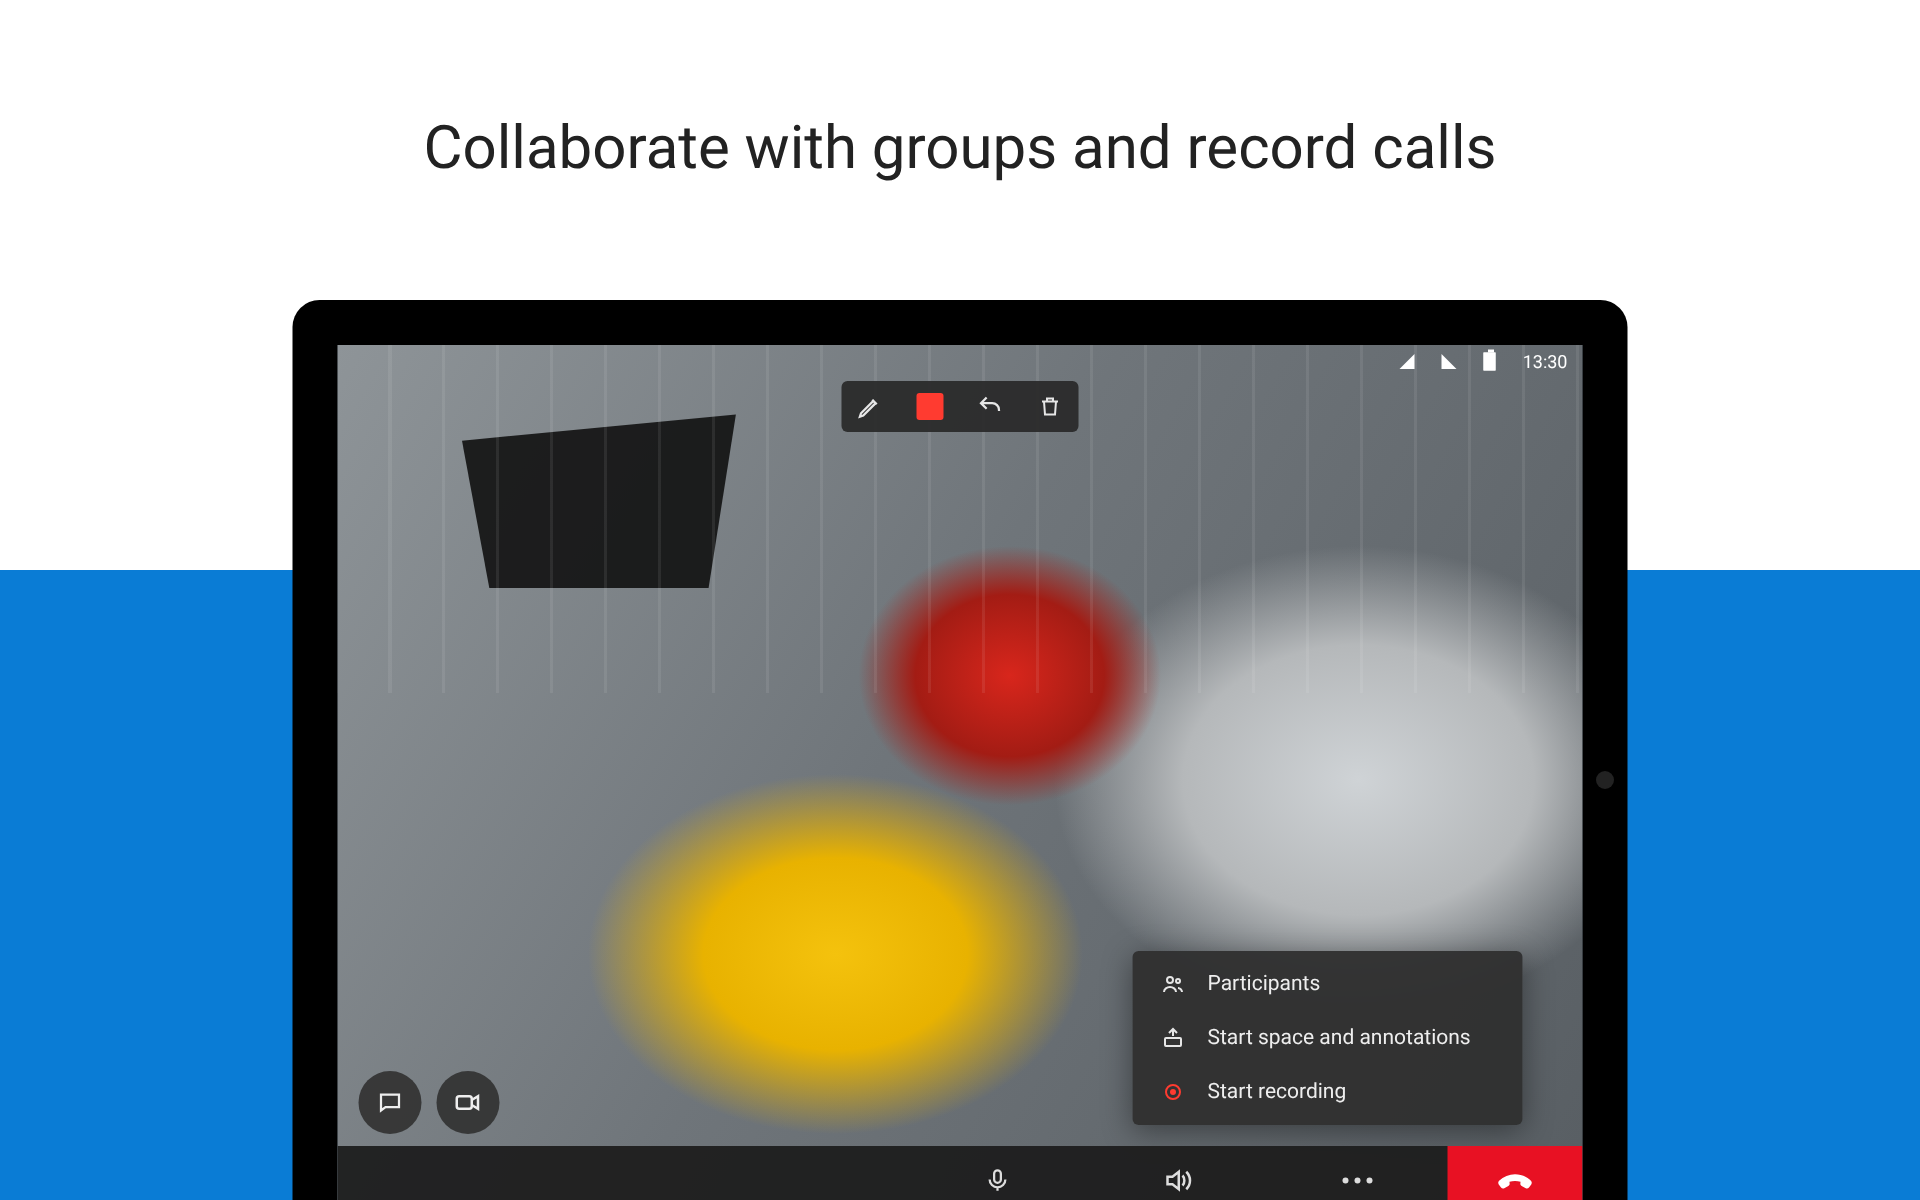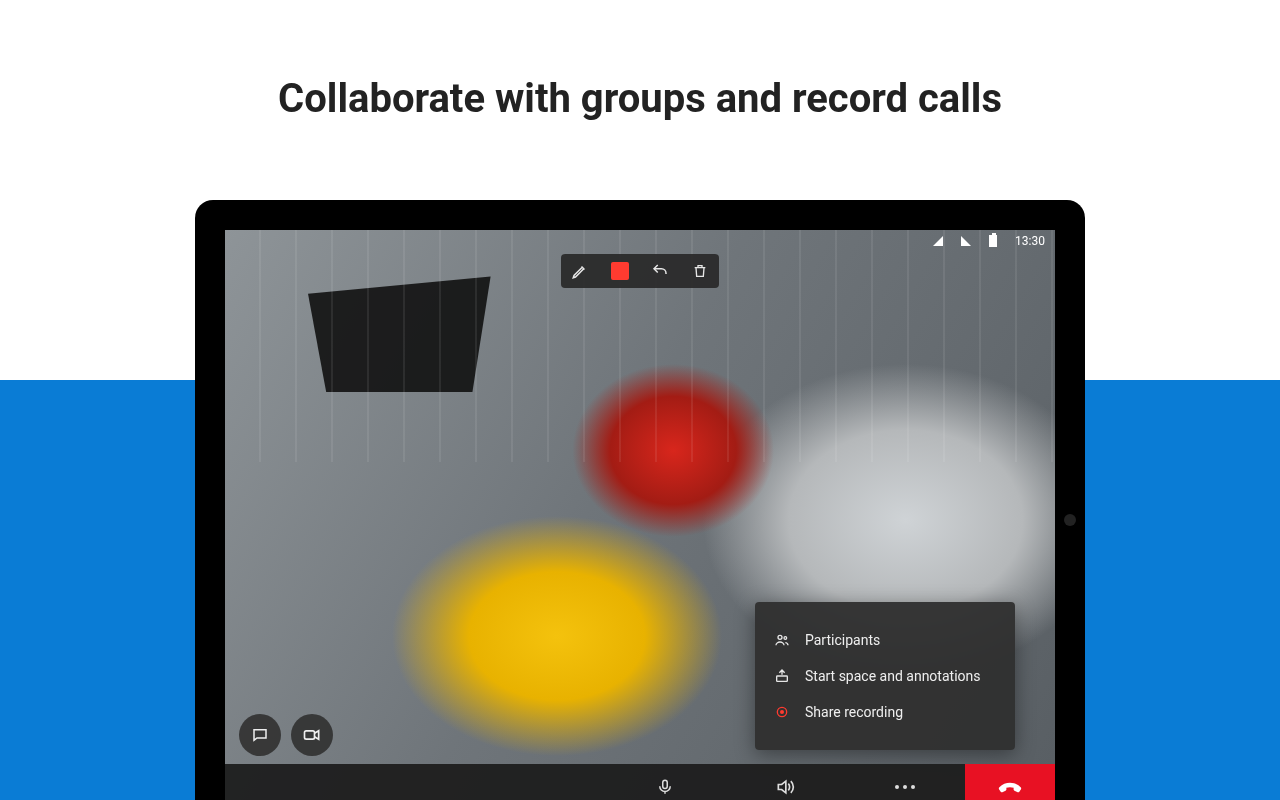--- a/index.html
+++ b/index.html
@@ -19,21 +19,21 @@
     bottom: 0;
     background: #0a7cd5;
   }
   .headline {
     position: absolute;
     top: 75px;
     left: 0;
     right: 0;
     text-align: center;
     font-size: 40px;
-    font-weight: 700;
+    font-weight: 400;
     color: #222;
   }
   .tablet {
     position: absolute;
     left: 195px;
     top: 200px;
     width: 890px;
     height: 640px;
     background: #000;
     border-radius: 18px;
@@ -133,21 +133,21 @@
     width:18px;height:18px;background:#ff3b30;border-radius:2px;
   }
 
   
   .popup {
     position: absolute;
     right: 40px;
     bottom: 60px;
     background: rgba(48,48,48,.96);
     border-radius: 4px;
-    padding: 20px 0;
+    padding: 4px 0;
     min-width: 260px;
     color: #eee;
     font-size: 14px;
     box-shadow: 0 4px 20px rgba(0,0,0,.4);
   }
   .popup .row {
     display:flex; align-items:center;
     gap:14px;
     padding: 10px 18px;
     cursor:pointer;
@@ -263,21 +263,21 @@
         </span>
         <span>Start space and annotations</span>
       </div>
       <div class="row">
         <span class="ico">
           <svg width="16" height="16" viewBox="0 0 24 24">
               <circle cx="12" cy="12" r="7" fill="none" stroke="#ff3b30" stroke-width="2"></circle>
               <circle cx="12" cy="12" r="3" fill="#ff3b30"></circle>
             </svg>
         </span>
-        <span>Share recording</span>
+        <span>Start recording</span>
       </div>
     </div>
 
     <div class="bottom-bar">
       <div class="spacer"></div>
       <div class="bar-btn">
         <svg width="18" height="18" viewBox="0 0 24 24" fill="none" stroke="currentColor" stroke-width="2">
             <rect x="9" y="3" width="6" height="11" rx="3"></rect>
             <path d="M5 11a7 7 0 0014 0M12 18v3"></path>
           </svg>

